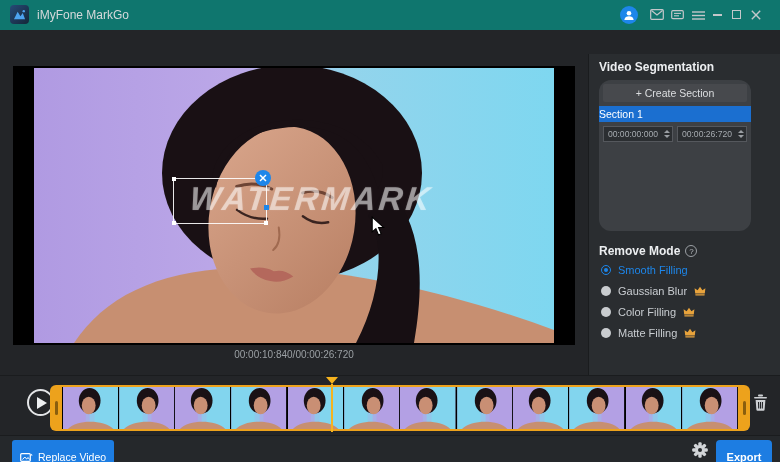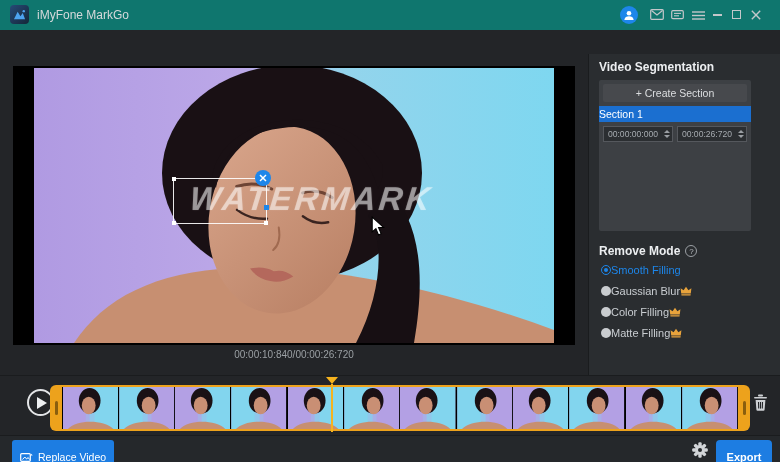--- a/index.html
+++ b/index.html
@@ -33,33 +33,33 @@
   .wm-handle.tl{left:-2px;top:-2px;} .wm-handle.bl{left:-2px;bottom:-2px;} .wm-handle.br{right:-2px;bottom:-2px;}
   .wm-handle.mr{right:-3px;top:58%;width:5px;height:5px;background:#1d86ea;}
   .wm-close{position:absolute;left:242px;top:104px;width:16px;height:16px;border-radius:50%;background:#1d86ea;
             display:flex;align-items:center;justify-content:center;}
   .cursor{position:absolute;left:358px;top:150px;}
   .timecode{position:absolute;left:13px;top:295px;width:562px;text-align:center;font-size:10px;color:#9ba0a4;}
   
   .sidebar{position:absolute;left:588px;top:54px;width:192px;height:321px;background:#2a2d30;
            border-left:1px solid #1a1c1e;padding:4px 10px 0 10px;}
   .sb-heading{font-size:12px;font-weight:bold;color:#eceef0;margin:2px 0 6px 0;display:flex;align-items:center;gap:5px;}
-  .panel{width:152px;height:151px;background:#3d4044;border-radius:2px;overflow:hidden;}
+  .panel{width:152px;height:151px;background:#3d4044;border-radius:12px;overflow:hidden;}
   .create-btn{margin:4px;height:18px;background:#47494d;border-radius:2px;display:flex;align-items:center;
               justify-content:center;font-size:10.5px;color:#dcdee0;}
   .section-row{height:16px;background:#1b6fd0;color:#fff;font-size:10.5px;line-height:16px;}
   .times{display:flex;gap:4px;margin:4px;}
   .time-input{flex:1;height:16px;background:#2b2e31;border:1px solid #55585d;display:flex;align-items:center;}
   .time-input .val{flex:1;text-align:center;font-size:8.6px;color:#a6abb0;letter-spacing:0;}
   .spin{width:10px;display:flex;flex-direction:column;align-items:center;justify-content:center;gap:2px;}
   .spin i{display:block;width:0;height:0;border-left:3px solid transparent;border-right:3px solid transparent;}
   .spin i.up{border-bottom:3.5px solid #9b9fa4;} .spin i.dn{border-top:3.5px solid #9b9fa4;}
   .help{width:12px;height:12px;border:1px solid #9b9fa4;border-radius:50%;font-size:8px;color:#b9bdc1;
         display:flex;align-items:center;justify-content:center;font-weight:normal;}
-  .opt{display:flex;align-items:center;gap:0;margin:0 0 9px 2px;height:12px;}
+  .opt{display:flex;align-items:center;gap:7px;margin:0 0 9px 2px;height:12px;}
   .radio{width:10px;height:10px;border-radius:50%;background:#c9cccf;flex:0 0 auto;position:relative;}
   .opt.selected .radio{background:transparent;border:1.5px solid #1d86ea;}
   .opt.selected .radio::after{content:"";position:absolute;left:1.5px;top:1.5px;width:4px;height:4px;
         border-radius:50%;background:#1d86ea;}
   .opt-label{font-size:11px;color:#c9cdd1;}
   .opt.selected .opt-label{color:#1d86ea;}
   .crown{display:flex;align-items:center;}
   
   .tl-row{position:absolute;left:0;top:375px;width:780px;height:60px;background:#232528;border-top:1px solid #1a1c1e;}
   .play-btn{position:absolute;left:27px;top:13px;width:27px;height:27px;border:2px solid #e3e5e7;border-radius:50%;

